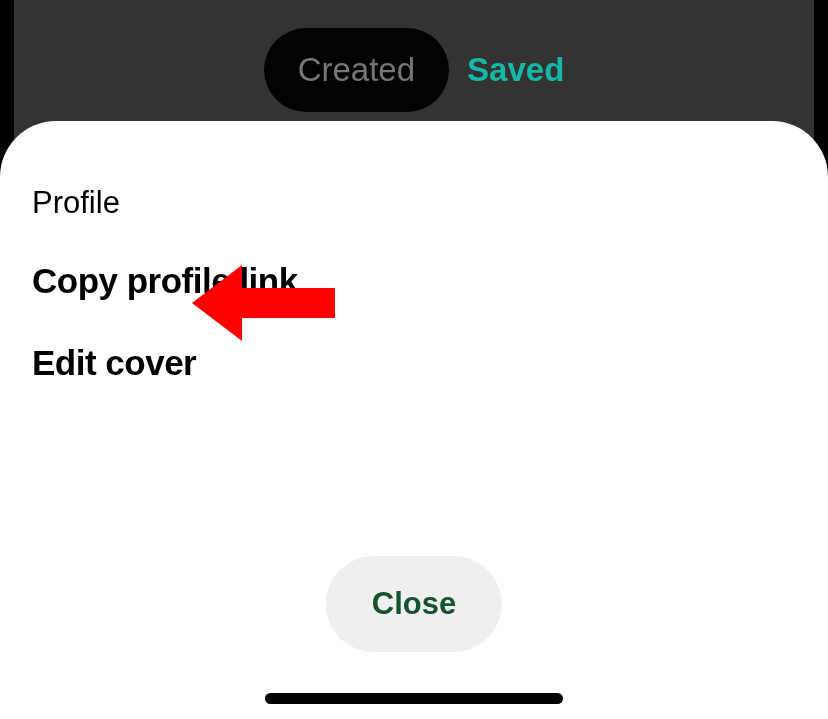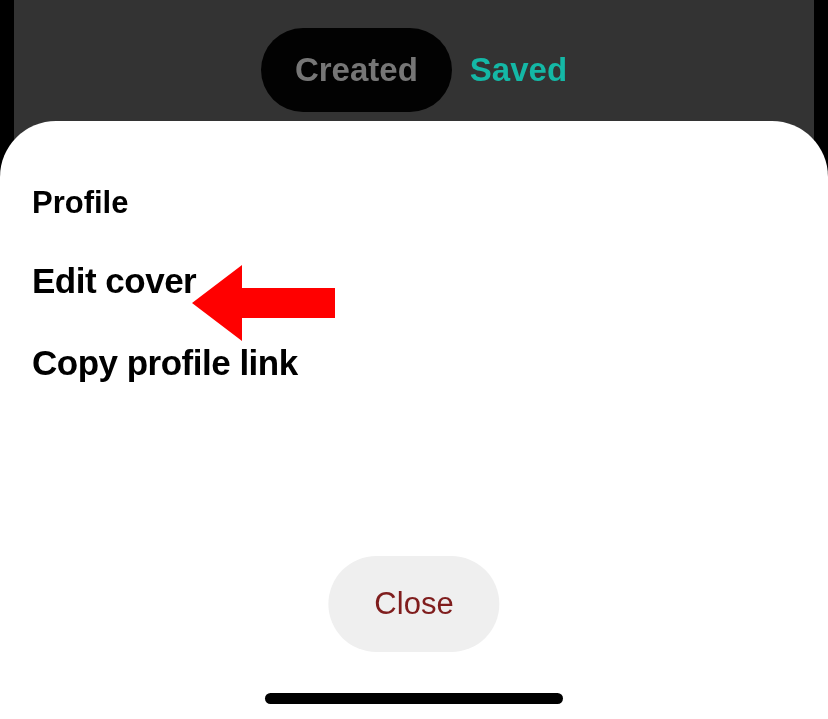--- a/index.html
+++ b/index.html
@@ -32,21 +32,21 @@
       background: #333333;
       display: flex;
       align-items: center;
       justify-content: center;
       gap: 18px;
     }
     .tab-pill {
       background: #000;
       color: #7a7a7a;
       font-size: 33px;
-      font-weight: 700;
+      font-weight: 400;
       padding: 23px 34px;
       border-radius: 42px;
       opacity: 0.95;
     }
     .tab-text {
       color: #14b8a6;
       font-size: 33px;
       font-weight: 600;
     }
     .sheet {
@@ -56,21 +56,21 @@
       width: 828px;
       height: 598px;
       background: #fff;
       border-top-left-radius: 56px;
       border-top-right-radius: 56px;
       padding-top: 64px;
       padding-left: 32px;
     }
     .sheet-header {
       font-size: 31px;
-      font-weight: 700;
+      font-weight: 400;
       color: #000;
       margin-bottom: 40px;
     }
     .menu-item {
       font-size: 35px;
       font-weight: 700;
       color: #000;
       margin-bottom: 42px;
       letter-spacing: -0.5px;
     }
@@ -81,23 +81,23 @@
       width: 143px;
       height: 86px;
       pointer-events: none;
     }
     .close-button {
       position: absolute;
       left: 50%;
       transform: translateX(-50%);
       bottom: 67px;
       background: #efefef;
-      color: #7f1d1d;
+      color: #14532d;
       font-size: 31px;
-      font-weight: 400;
+      font-weight: 700;
       padding: 30px 46px;
       border-radius: 60px;
       border: none;
       cursor: pointer;
     }
     .home-indicator {
       position: absolute;
       bottom: 15px;
       left: 50%;
       transform: translateX(-50%);
@@ -122,23 +122,23 @@
     <div class="tab-text">
       <span>Saved</span>
     </div>
   </div>
 </div>
 
 <div class="sheet">
   <div class="sheet-header">Profile</div>
   
   
+  <div class="menu-item">Copy profile link</div>
+  
   <div class="menu-item">Edit cover</div>
-  
-  <div class="menu-item">Copy profile link</div>
   
   <button class="close-button">
     <span>Close</span>
   </button>
   
   <div class="home-indicator"></div>
 </div>
 
 <div class="arrow-container">
   <svg width="143" height="86" viewBox="0 0 143 86">

